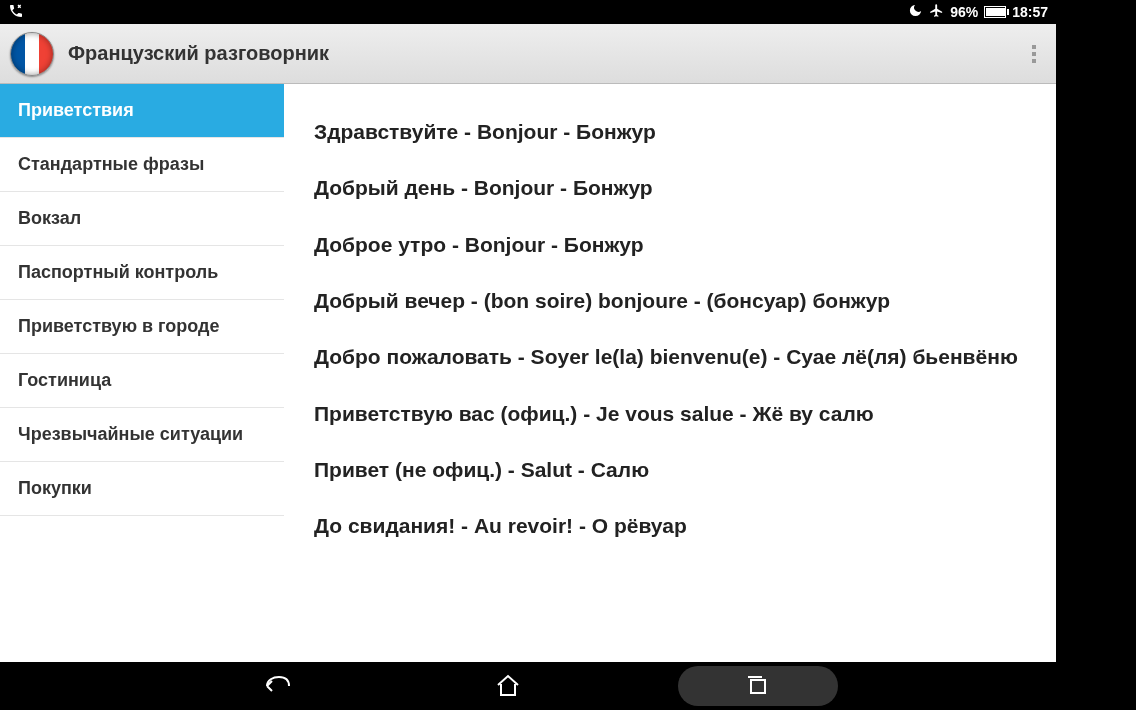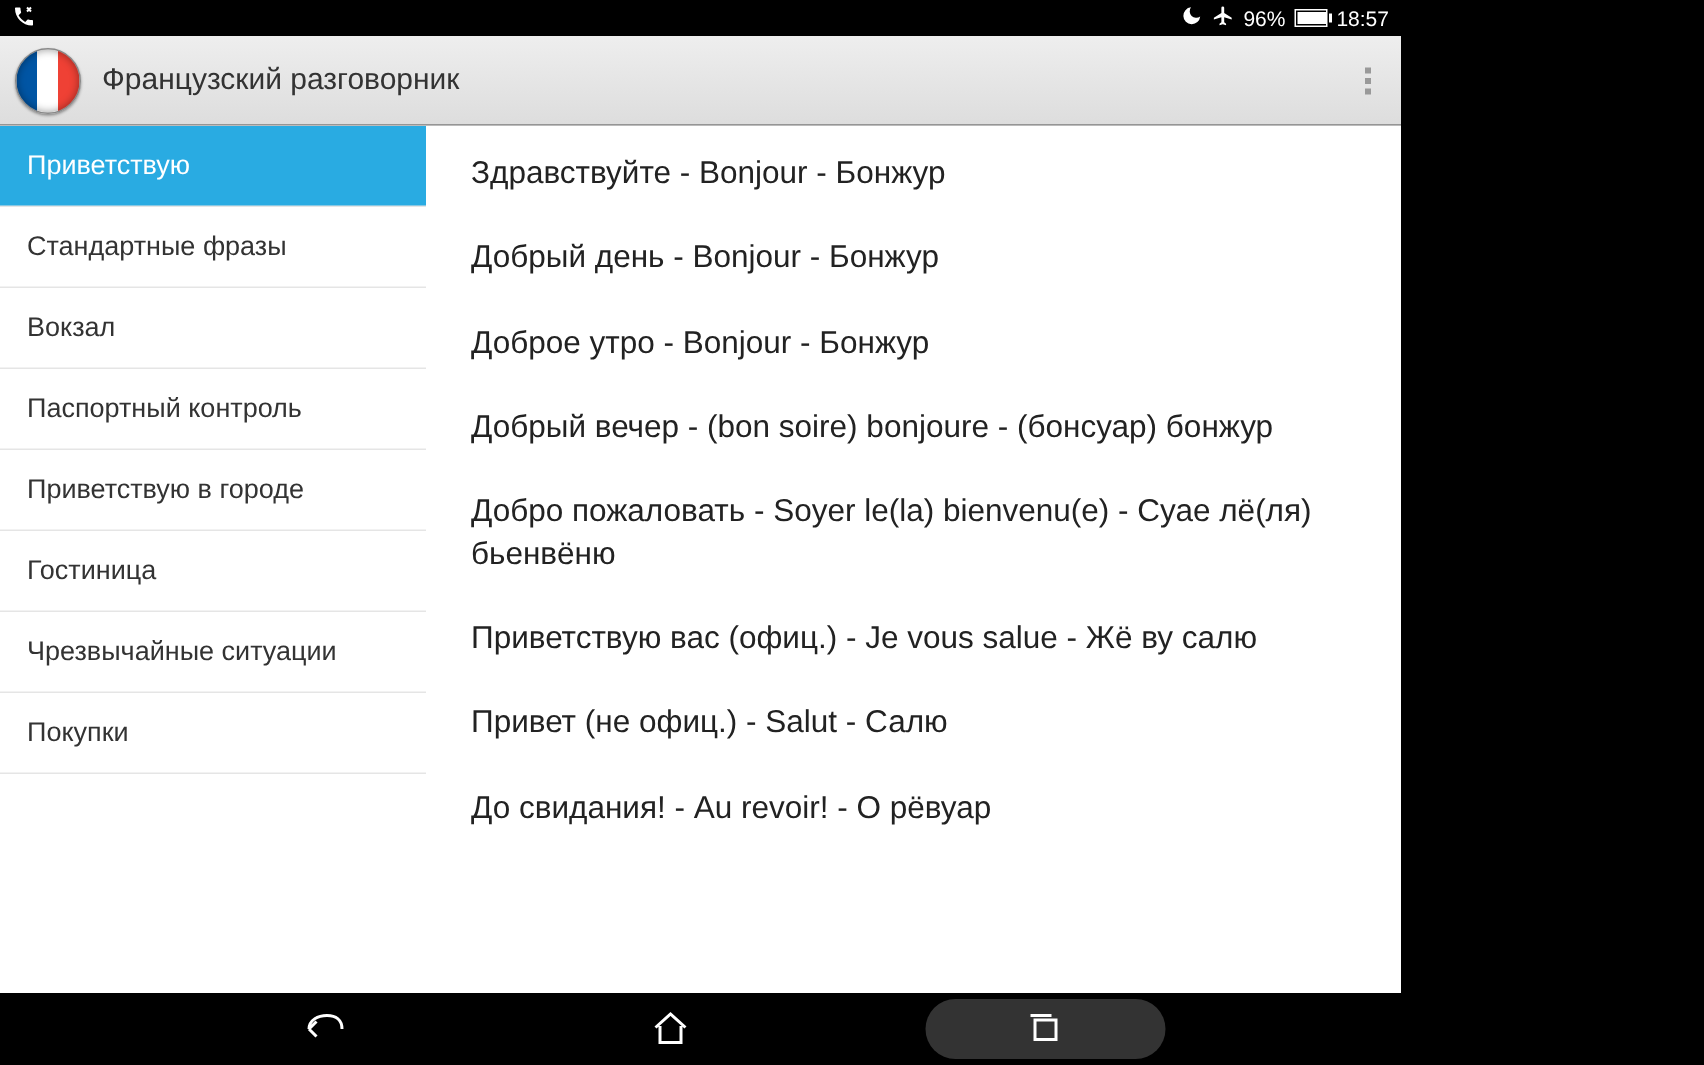--- a/index.html
+++ b/index.html
@@ -1,17 +1,17 @@
 <!DOCTYPE html>
 <html><head>
 <meta charset="utf-8">
 <style>
   * { margin: 0; padding: 0; box-sizing: border-box; }
   html, body { width: 1136px; height: 710px; overflow: hidden; font-family: Arial, Helvetica, sans-serif; background: #000; }
-  .screen { width: 934px; height: 710px; display: flex; flex-direction: column; }
+  .screen { width: 1056px; height: 710px; display: flex; flex-direction: column; font-weight: bold; }
 
   
   .status-bar { height: 24px; background: #000; color: #fff; display: flex; align-items: center; padding: 0 8px; font-size: 14px; }
   .status-left { display: flex; align-items: center; gap: 6px; }
   .status-right { margin-left: auto; display: flex; align-items: center; gap: 6px; }
   .battery-rect { width: 22px; height: 12px; border: 1.5px solid #fff; position: relative; display: inline-block; }
   .battery-rect::after { content: ""; position: absolute; right: -4px; top: 2px; width: 2px; height: 6px; background: #fff; }
   .battery-fill { position: absolute; left: 1px; top: 1px; bottom: 1px; background: #fff; }
 
   
@@ -20,21 +20,21 @@
   .app-title { margin-left: 14px; font-size: 20px; color: #333; }
   .menu-dots { margin-left: auto; display: flex; flex-direction: column; gap: 3px; padding: 10px; cursor: pointer; }
   .menu-dots span { width: 4px; height: 4px; background: #999; }
 
   
   .body-area { flex: 1; display: flex; background: #fff; overflow: hidden; }
   .sidebar { width: 284px; background: #fff; border-right: 0; overflow-y: hidden; }
   .sidebar-item { padding: 16px 18px; font-size: 18px; color: #333; border-bottom: 1px solid #e5e5e5; cursor: pointer; white-space: nowrap; }
   .sidebar-item.active { background: #29abe2; color: #fff; }
 
-  .content { flex: 1; padding: 18px 24px 10px 30px; overflow: hidden; }
+  .content { flex: 1; padding: 34px 24px 10px 30px; overflow: hidden; }
   .phrase { font-size: 21px; color: #222; margin-bottom: 28px; line-height: 1.35; }
 
   
   .nav-bar { height: 48px; background: #000; display: flex; align-items: center; justify-content: center; gap: 110px; }
   .nav-btn { width: 120px; height: 40px; display: flex; align-items: center; justify-content: center; cursor: pointer; }
   .nav-btn.recent-wrap { background: #333; border-radius: 20px; width: 160px; }
   .nav-svg { stroke: #fff; fill: none; stroke-width: 2; }
 </style>
 </head>
 <body>
@@ -74,21 +74,21 @@
     <div class="app-title">Французский разговорник</div>
     <div class="menu-dots">
       <span></span>
         <span></span>
         <span></span>
     </div>
   </div>
 
   <div class="body-area">
     <div class="sidebar">
-      <div class="sidebar-item active"><span>Приветствую</span></div>
+      <div class="sidebar-item active"><span>Приветствия</span></div>
       <div class="sidebar-item"><span>Стандартные фразы</span></div>
       <div class="sidebar-item"><span>Вокзал</span></div>
       <div class="sidebar-item"><span>Паспортный контроль</span></div>
       <div class="sidebar-item"><span>Приветствую в городе</span></div>
       <div class="sidebar-item"><span>Гостиница</span></div>
       <div class="sidebar-item"><span>Чрезвычайные ситуации</span></div>
       <div class="sidebar-item"><span>Покупки</span></div>
     </div>
 
     <div class="content">

